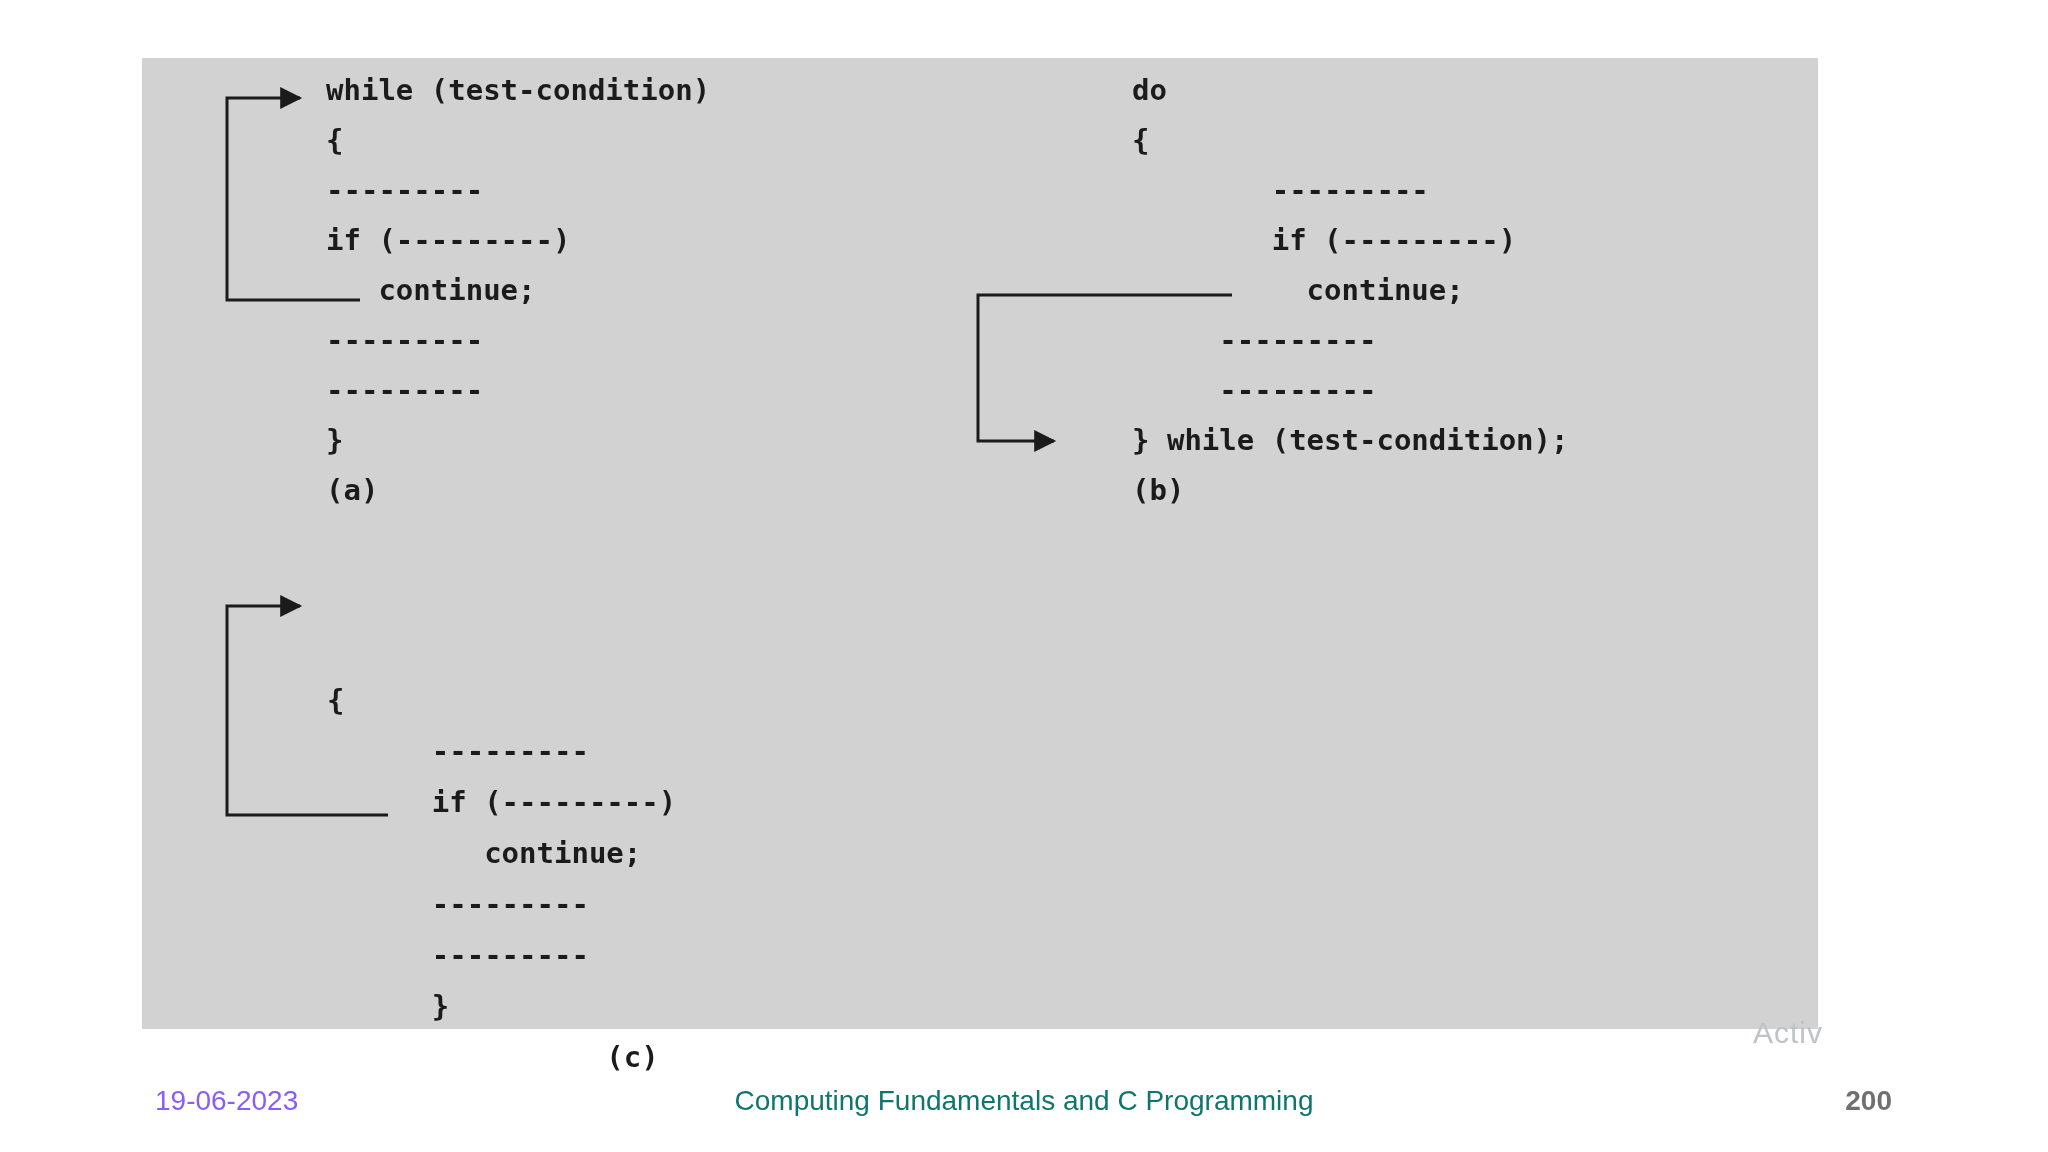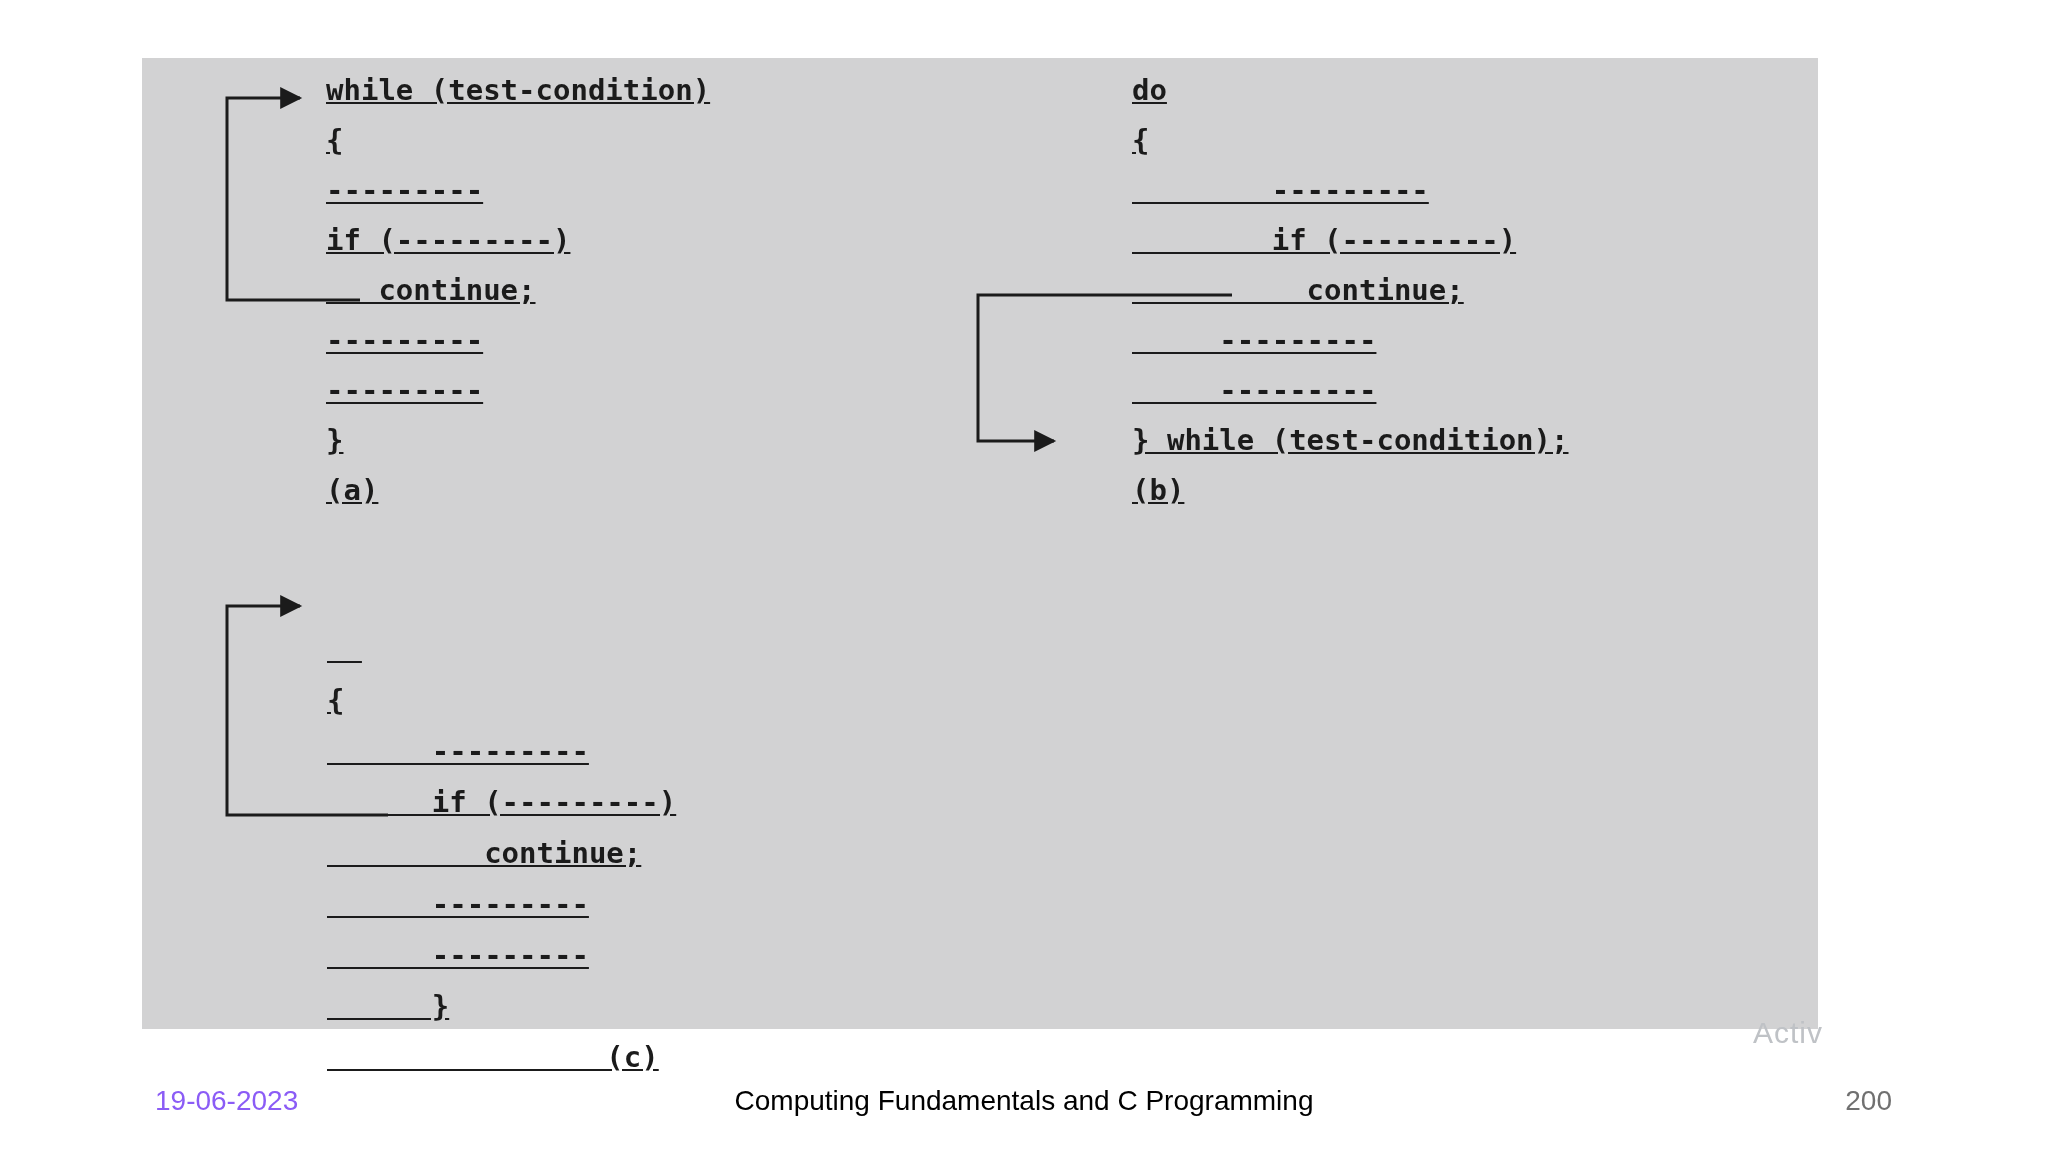--- a/index.html
+++ b/index.html
@@ -31,21 +31,20 @@
     pointer-events: none;
   }
   .code-block {
     position: absolute;
     margin: 0;
     font-family: "DejaVu Sans Mono", monospace;
     font-weight: bold;
     font-size: 29px;
     color: #1b1b1b;
     white-space: pre;
-    text-decoration: underline;
   }
   pre.code-block, .code-block pre {
     margin: 0;
     font-family: "DejaVu Sans Mono", monospace;
     font-weight: bold;
     font-size: 29px;
     color: #1b1b1b;
     white-space: pre;
   }
   .lh50 { line-height: 50px; }
@@ -71,28 +70,29 @@
     font-size: 28px;
     color: #8b5cf6;
   }
   .footer-title {
     position: absolute;
     left: 0;
     top: 1085px;
     width: 2048px;
     text-align: center;
     font-size: 28px;
-    color: #000000;
+    color: #0f766e;
   }
   .footer-page {
     position: absolute;
     right: 156px;
     top: 1085px;
     font-size: 28px;
     color: #707070;
+    font-weight: bold;
   }
 </style>
 </head>
 <body>
 
 <div class="figure-panel"></div>
 
 <svg class="arrows" viewBox="0 0 2048 1152" xmlns="http://www.w3.org/2000/svg">
   <defs>
     <marker id="arrowhead" markerUnits="userSpaceOnUse" markerWidth="28" markerHeight="22" viewBox="0 0 10 10" refX="9" refY="5" orient="auto">

